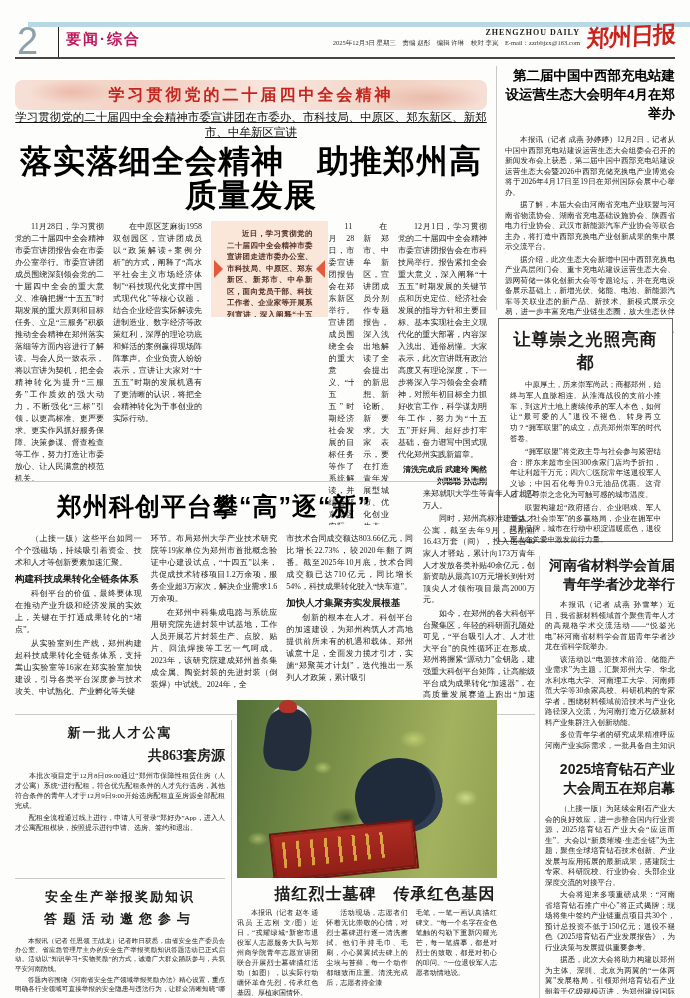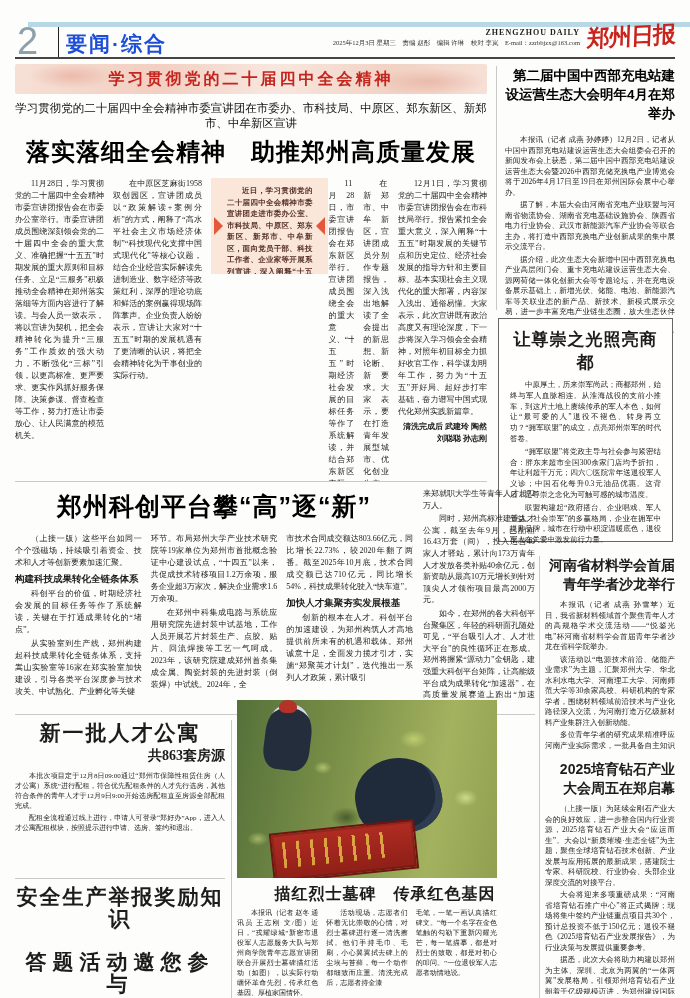--- a/index.html
+++ b/index.html
@@ -11,42 +11,42 @@
   .abs{position:absolute;}
   .sans{font-family:"Liberation Sans","DejaVu Sans",sans-serif;}
   .p{text-indent:2em;margin:0 0 2px 0;}
   .just{text-align:justify;}
   .clip{overflow:hidden;}
 
   
   .topstrip{left:28px;top:22px;right:0;height:5px;background:#b9d8e6;}
   .pagenum{left:17px;top:22px;font-size:38px;line-height:38px;color:#8da0ab;font-weight:400;}
   .mh-vline{left:58px;top:27px;width:1px;height:30px;background:#222;}
-  .secname{left:66px;top:30px;font-size:21px;font-weight:bold;letter-spacing:2px;color:#1d4ed8;}
+  .secname{left:66px;top:30px;font-size:15px;font-weight:bold;letter-spacing:2px;color:#be185d;}
   .mh-right{right:15px;top:25px;display:flex;align-items:flex-end;gap:7px;}
   .mh-en{font-size:8px;font-weight:bold;letter-spacing:1px;color:#222;text-align:right;}
   .dateline{font-size:6.5px;color:#333;margin-top:2px;text-align:right;white-space:nowrap;}
   .cnlogo{font-size:23px;font-weight:bold;color:#c8231d;transform:rotate(-3deg) skewX(-5deg);letter-spacing:-1px;line-height:1;}
   .mh-rule{left:15px;right:15px;top:57px;height:2px;background:#454545;}
 
   
   .vrule{width:1px;background:#c9c9c9;}
   .hrule{height:1px;background:#c9c9c9;}
 
   
   .lead{left:15px;top:64px;width:472px;}
-  .banner{height:30px;border-radius:2px;position:relative;
+  .banner{height:30px;border-radius:8px;position:relative;
     background:
       radial-gradient(60px 18px at 12% 40%,rgba(223,150,130,.45),transparent 70%),
       radial-gradient(80px 20px at 88% 60%,rgba(223,150,130,.45),transparent 70%),
       linear-gradient(90deg,#f6e0d6,#f2cfc1 30%,#f8e7df 55%,#f1d2c4 80%,#f6e0d6);
-    text-align:center;}
+    text-align:center;margin-top:16px;}
   .banner span{font-size:16px;font-weight:bold;color:#c5251f;letter-spacing:3px;line-height:30px;}
-  .kicker{margin-top:7px;text-align:center;font-size:11.5px;color:#111;letter-spacing:0;}
-  .headline{margin-top:4px;text-align:center;font-size:24px;line-height:34px;font-weight:bold;color:#000;letter-spacing:1px;}
+  .kicker{text-align:center;font-size:11.5px;color:#111;letter-spacing:0;text-decoration:underline;}
+  .headline{margin-top:4px;text-align:center;font-size:32px;line-height:34px;font-weight:bold;color:#000;letter-spacing:1px;}
   .lead-body{margin-top:9px;display:flex;gap:9px;height:304px;font-size:8px;line-height:12px;}
   .lead-col{flex:1;}
   .lead-wrap{flex:2;display:flex;flex-direction:row;}
   .hlbox{background:#fbe7d9;height:96px;position:relative;padding:7px 16px;box-sizing:border-box;
     font-size:7.5px;line-height:11.5px;color:#58332a;font-weight:bold;margin-bottom:6px;}
   .hlbox::before{content:"";position:absolute;left:3px;top:50%;transform:translateY(-50%);
     border-top:9px solid transparent;border-bottom:9px solid transparent;border-left:9px solid #e4593a;}
   .hlbox::after{content:"";position:absolute;right:3px;top:50%;transform:translateY(-50%);
     border-top:9px solid transparent;border-bottom:9px solid transparent;border-right:9px solid #e4593a;}
   .lead-sub{display:flex;gap:9px;flex:1;}
@@ -67,21 +67,21 @@
   .kc{left:15px;top:488px;width:520px;display:flex;gap:10px;}
   .kc-left{width:398px;}
   .kc-title{font-size:25px;font-weight:bold;text-align:center;letter-spacing:1px;color:#000;margin:2px 0 10px;}
   .kc-cols{display:flex;gap:9px;height:172px;font-size:8px;line-height:12px;}
   .kc-col{flex:1;}
   .kc-sub{font-weight:bold;font-size:9.5px;margin:4px 0 3px;font-family:"Liberation Sans",sans-serif;}
   .kc-col4{width:112px;height:218px;font-size:8px;line-height:11.6px;}
 
   
   .botleft{left:15px;width:210px;}
-  .bl-title{font-size:21px;line-height:22px;font-weight:bold;text-align:center;letter-spacing:2px;}
+  .bl-title{font-size:13px;line-height:22px;font-weight:bold;text-align:center;letter-spacing:2px;}
   .bl-subtitle{text-align:right;font-size:14px;margin-top:3px;font-weight:bold;}
   .bl-body{margin-top:6px;font-size:7px;line-height:10px;}
   .quiz-body{margin-top:6px;font-size:6.5px;line-height:9.2px;}
 
   
   .photoblk{left:237px;top:700px;width:260px;height:298px;}
   .photo{position:absolute;left:0;top:0;width:260px;height:178px;overflow:hidden;
     background:linear-gradient(100deg,#55713a,#7c9149 40%,#a3b25f 75%,#8fa050);}
   .ph-foliage{position:absolute;inset:0;
     background-image:
@@ -210,21 +210,21 @@
     </div>
   </div>
 
   <div class="abs kc">
     <div class="kc-left">
       <div class="kc-title sans">郑州科创平台攀“高”逐“新”</div>
       <div class="kc-cols just">
         <div class="kc-col clip">
           <p class="p">（上接一版）这些平台如同一个个强磁场，持续吸引着资金、技术和人才等创新要素加速汇聚。</p>
           <div class="kc-sub">构建科技成果转化全链条体系</div>
-          <p class="p">科创平台的价值，时期经济社会发展的目标任务等作了系统解读，关键在于打通成果转化的“堵点”。</p>
+          <p class="p">科创平台的价值，最终要体现在推动产业升级和经济发展的实效上，关键在于打通成果转化的“堵点”。</p>
           <p class="p">从实验室到生产线，郑州构建起科技成果转化全链条体系，支持嵩山实验室等16家在郑实验室加快建设，引导各类平台深度参与技术攻关、中试熟化、产业孵化等关键</p>
         </div>
         <div class="kc-col clip">
           <p class="p" style="text-indent:0">环节。布局郑州大学产业技术研究院等19家单位为郑州市首批概念验证中心建设试点，“十四五”以来，共促成技术转移项目1.2万余项，服务企业超3万家次，解决企业需求1.6万余项。</p>
           <p class="p">在郑州中科集成电路与系统应用研究院先进封装中试基地，工作人员开展芯片封装生产、点胶、贴片、回流焊接等工艺一气呵成。2023年，该研究院建成郑州首条集成金属、陶瓷封装的先进封装（倒装焊）中试线。2024年，全</p>
         </div>
         <div class="kc-col clip">
           <p class="p" style="text-indent:0">市技术合同成交额达803.66亿元，同比增长22.73%，较2020年翻了两番。截至2025年10月底，技术合同成交额已达710亿元，同比增长54%，科技成果转化驶入“快车道”。</p>
           <div class="kc-sub">加快人才集聚夯实发展根基</div>
           <p class="p">创新的根本在人才。科创平台的加速建设，为郑州构筑人才高地提供前所未有的机遇和载体。郑州诚意十足，全面发力揽才引才，实施“郑聚英才计划”，迭代推出一系列人才政策，累计吸引</p>
@@ -246,21 +246,21 @@
     <div class="bl-body just clip" style="height:86px;">
       <p class="p">本批次项目定于12月8日09:00通过“郑州市保障性租赁住房（人才公寓）系统”进行配租，符合优先配租条件的人才先行选房，其他符合条件的青年人才于12月9日9:00开始选房配租直至房源全部配租完成。</p>
       <p class="p">配租全流程通过线上进行，申请人可登录“郑好办”App，进入人才公寓配租模块，按照提示进行申请、选房、签约和退出。</p>
     </div>
   </div>
   <div class="abs hrule" style="left:15px;top:878px;width:210px;"></div>
 
   <div class="abs botleft" style="top:886px;">
     <div class="bl-title sans">
       <div>安全生产举报奖励知识</div>
-      <div style="letter-spacing:6px;margin-top:21px;">答题活动邀您参与</div>
+      <div style="letter-spacing:6px;">答题活动邀您参与</div>
     </div>
     <div class="quiz-body just clip" style="height:58px;">
       <p class="p">本报讯（记者 任思领 王战龙）记者昨日获悉，由省安全生产委员会办公室、省应急管理厅主办的安全生产举报奖励知识答题活动已正式启动。活动以“知识学习+实物奖励”的方式，诚邀广大群众踊跃参与，共筑平安河南防线。</p>
       <p class="p">答题内容围绕《河南省安全生产领域举报奖励办法》精心设置，重点明确各行业领域可直接举报的安全隐患与违法行为，让群众清晰知晓“哪些情形能举报”。</p>
 
     </div>
   </div>
 
   <div class="abs photoblk">
     <div class="photo">

